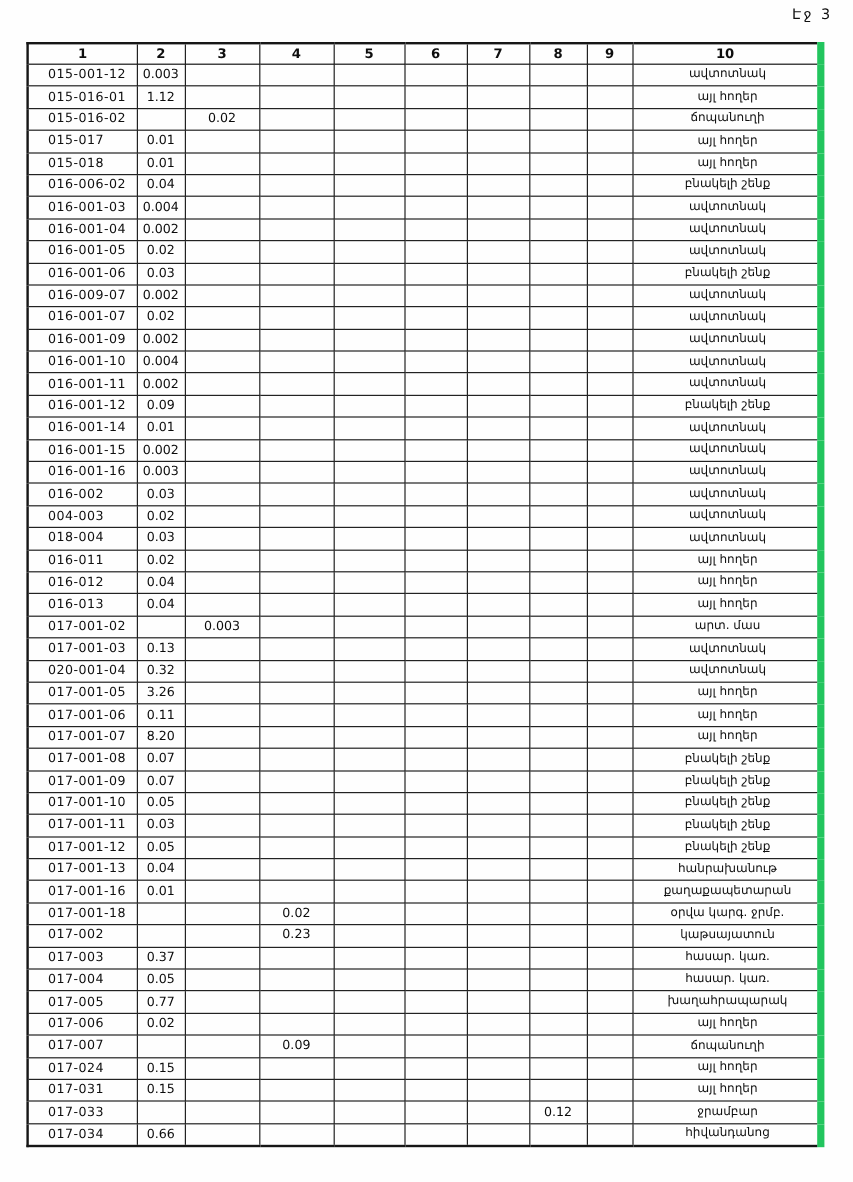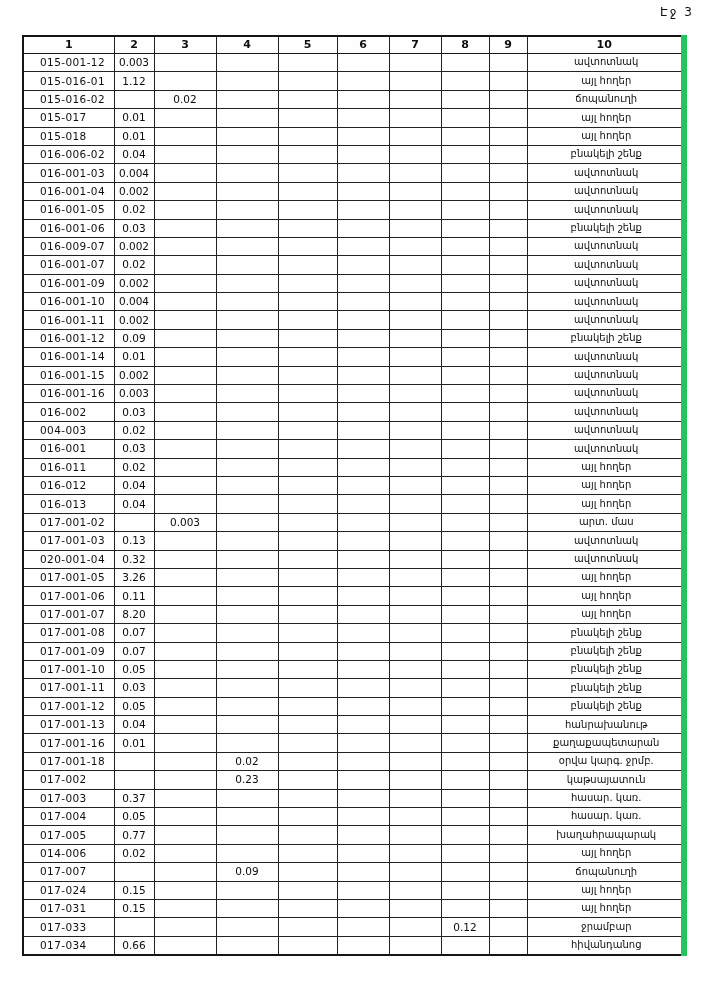--- a/index.html
+++ b/index.html
@@ -388,21 +388,21 @@
           <td class="val"></td>
           <td class="val"></td>
           <td class="val"></td>
           <td class="val"></td>
           <td class="val"></td>
           <td class="val"></td>
           <td class="use">ավտոտնակ</td>
           <td class="note-cell"></td>
         </tr>
         <tr>
-          <td class="code">016-001</td>
+          <td class="code">018-004</td>
           <td class="val">0.03</td>
           <td class="val"></td>
           <td class="val"></td>
           <td class="val"></td>
           <td class="val"></td>
           <td class="val"></td>
           <td class="val"></td>
           <td class="val"></td>
           <td class="use">ավտոտնակ</td>
           <td class="note-cell"></td>
@@ -674,21 +674,21 @@
           <td class="val"></td>
           <td class="val"></td>
           <td class="val"></td>
           <td class="val"></td>
           <td class="val"></td>
           <td class="val"></td>
           <td class="use">խաղահրապարակ</td>
           <td class="note-cell">չմ</td>
         </tr>
         <tr>
-          <td class="code">014-006</td>
+          <td class="code">017-006</td>
           <td class="val">0.02</td>
           <td class="val"></td>
           <td class="val"></td>
           <td class="val"></td>
           <td class="val"></td>
           <td class="val"></td>
           <td class="val"></td>
           <td class="val"></td>
           <td class="use">այլ հողեր</td>
           <td class="note-cell"></td>

